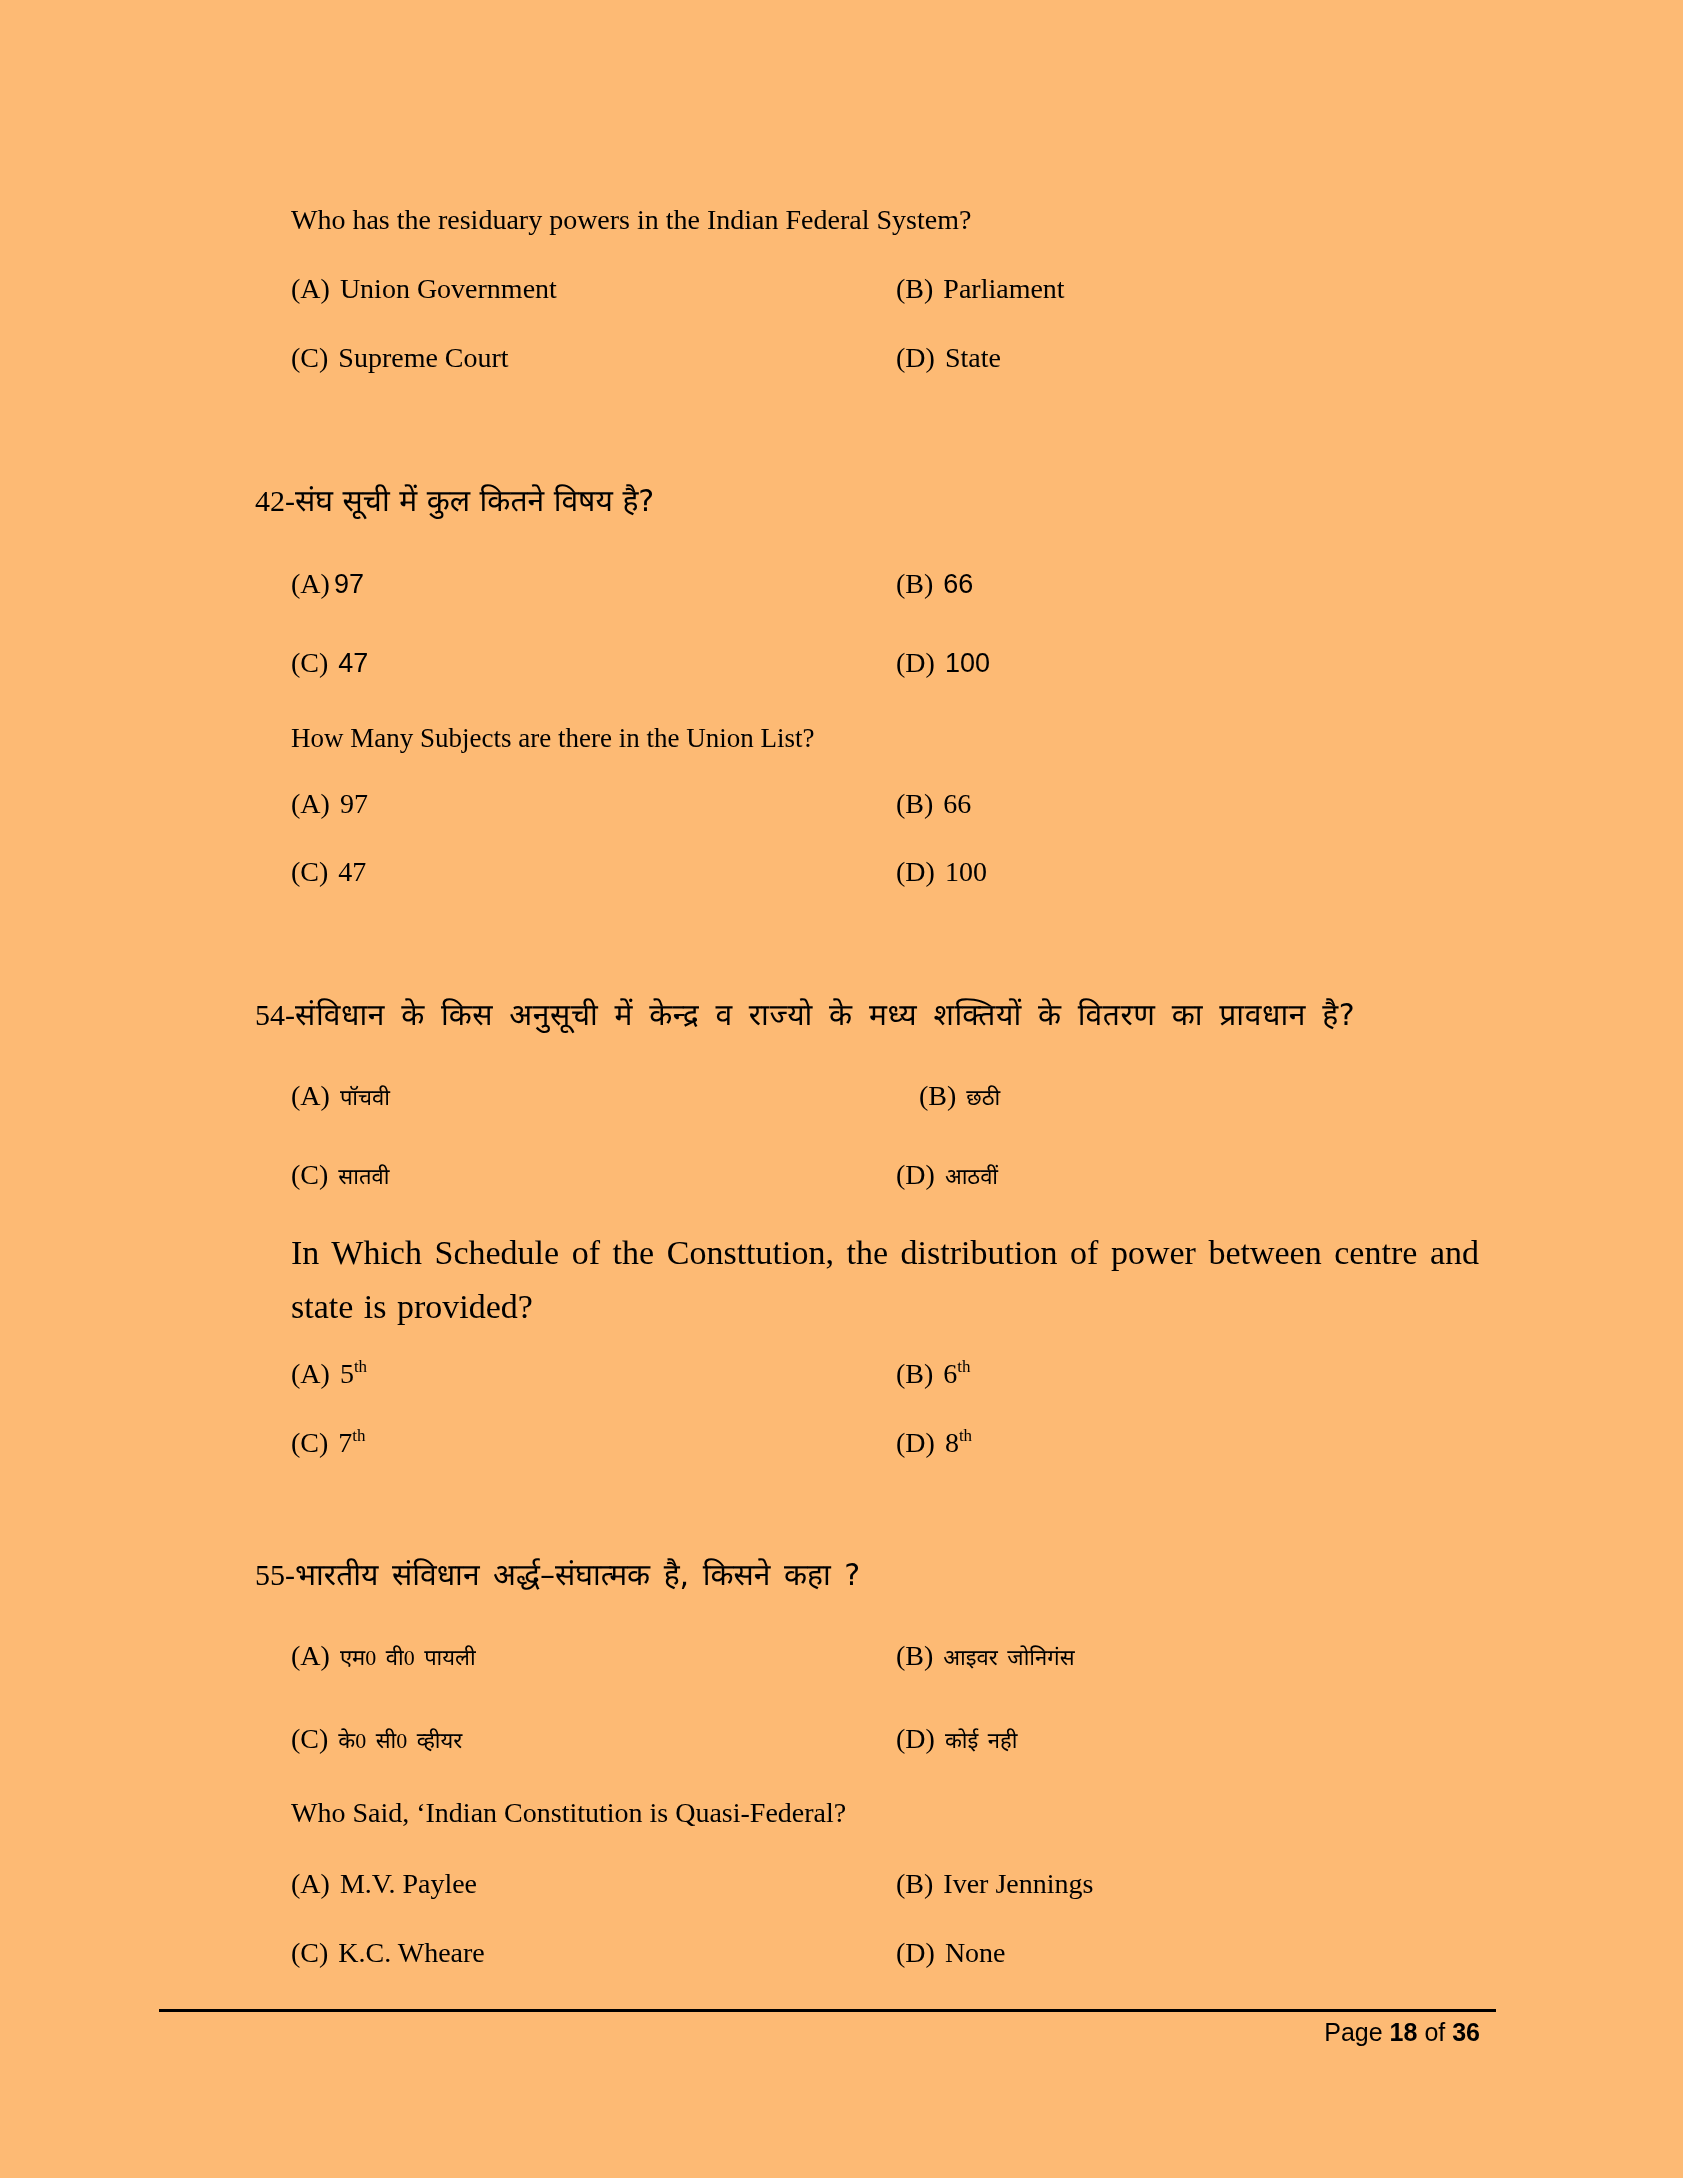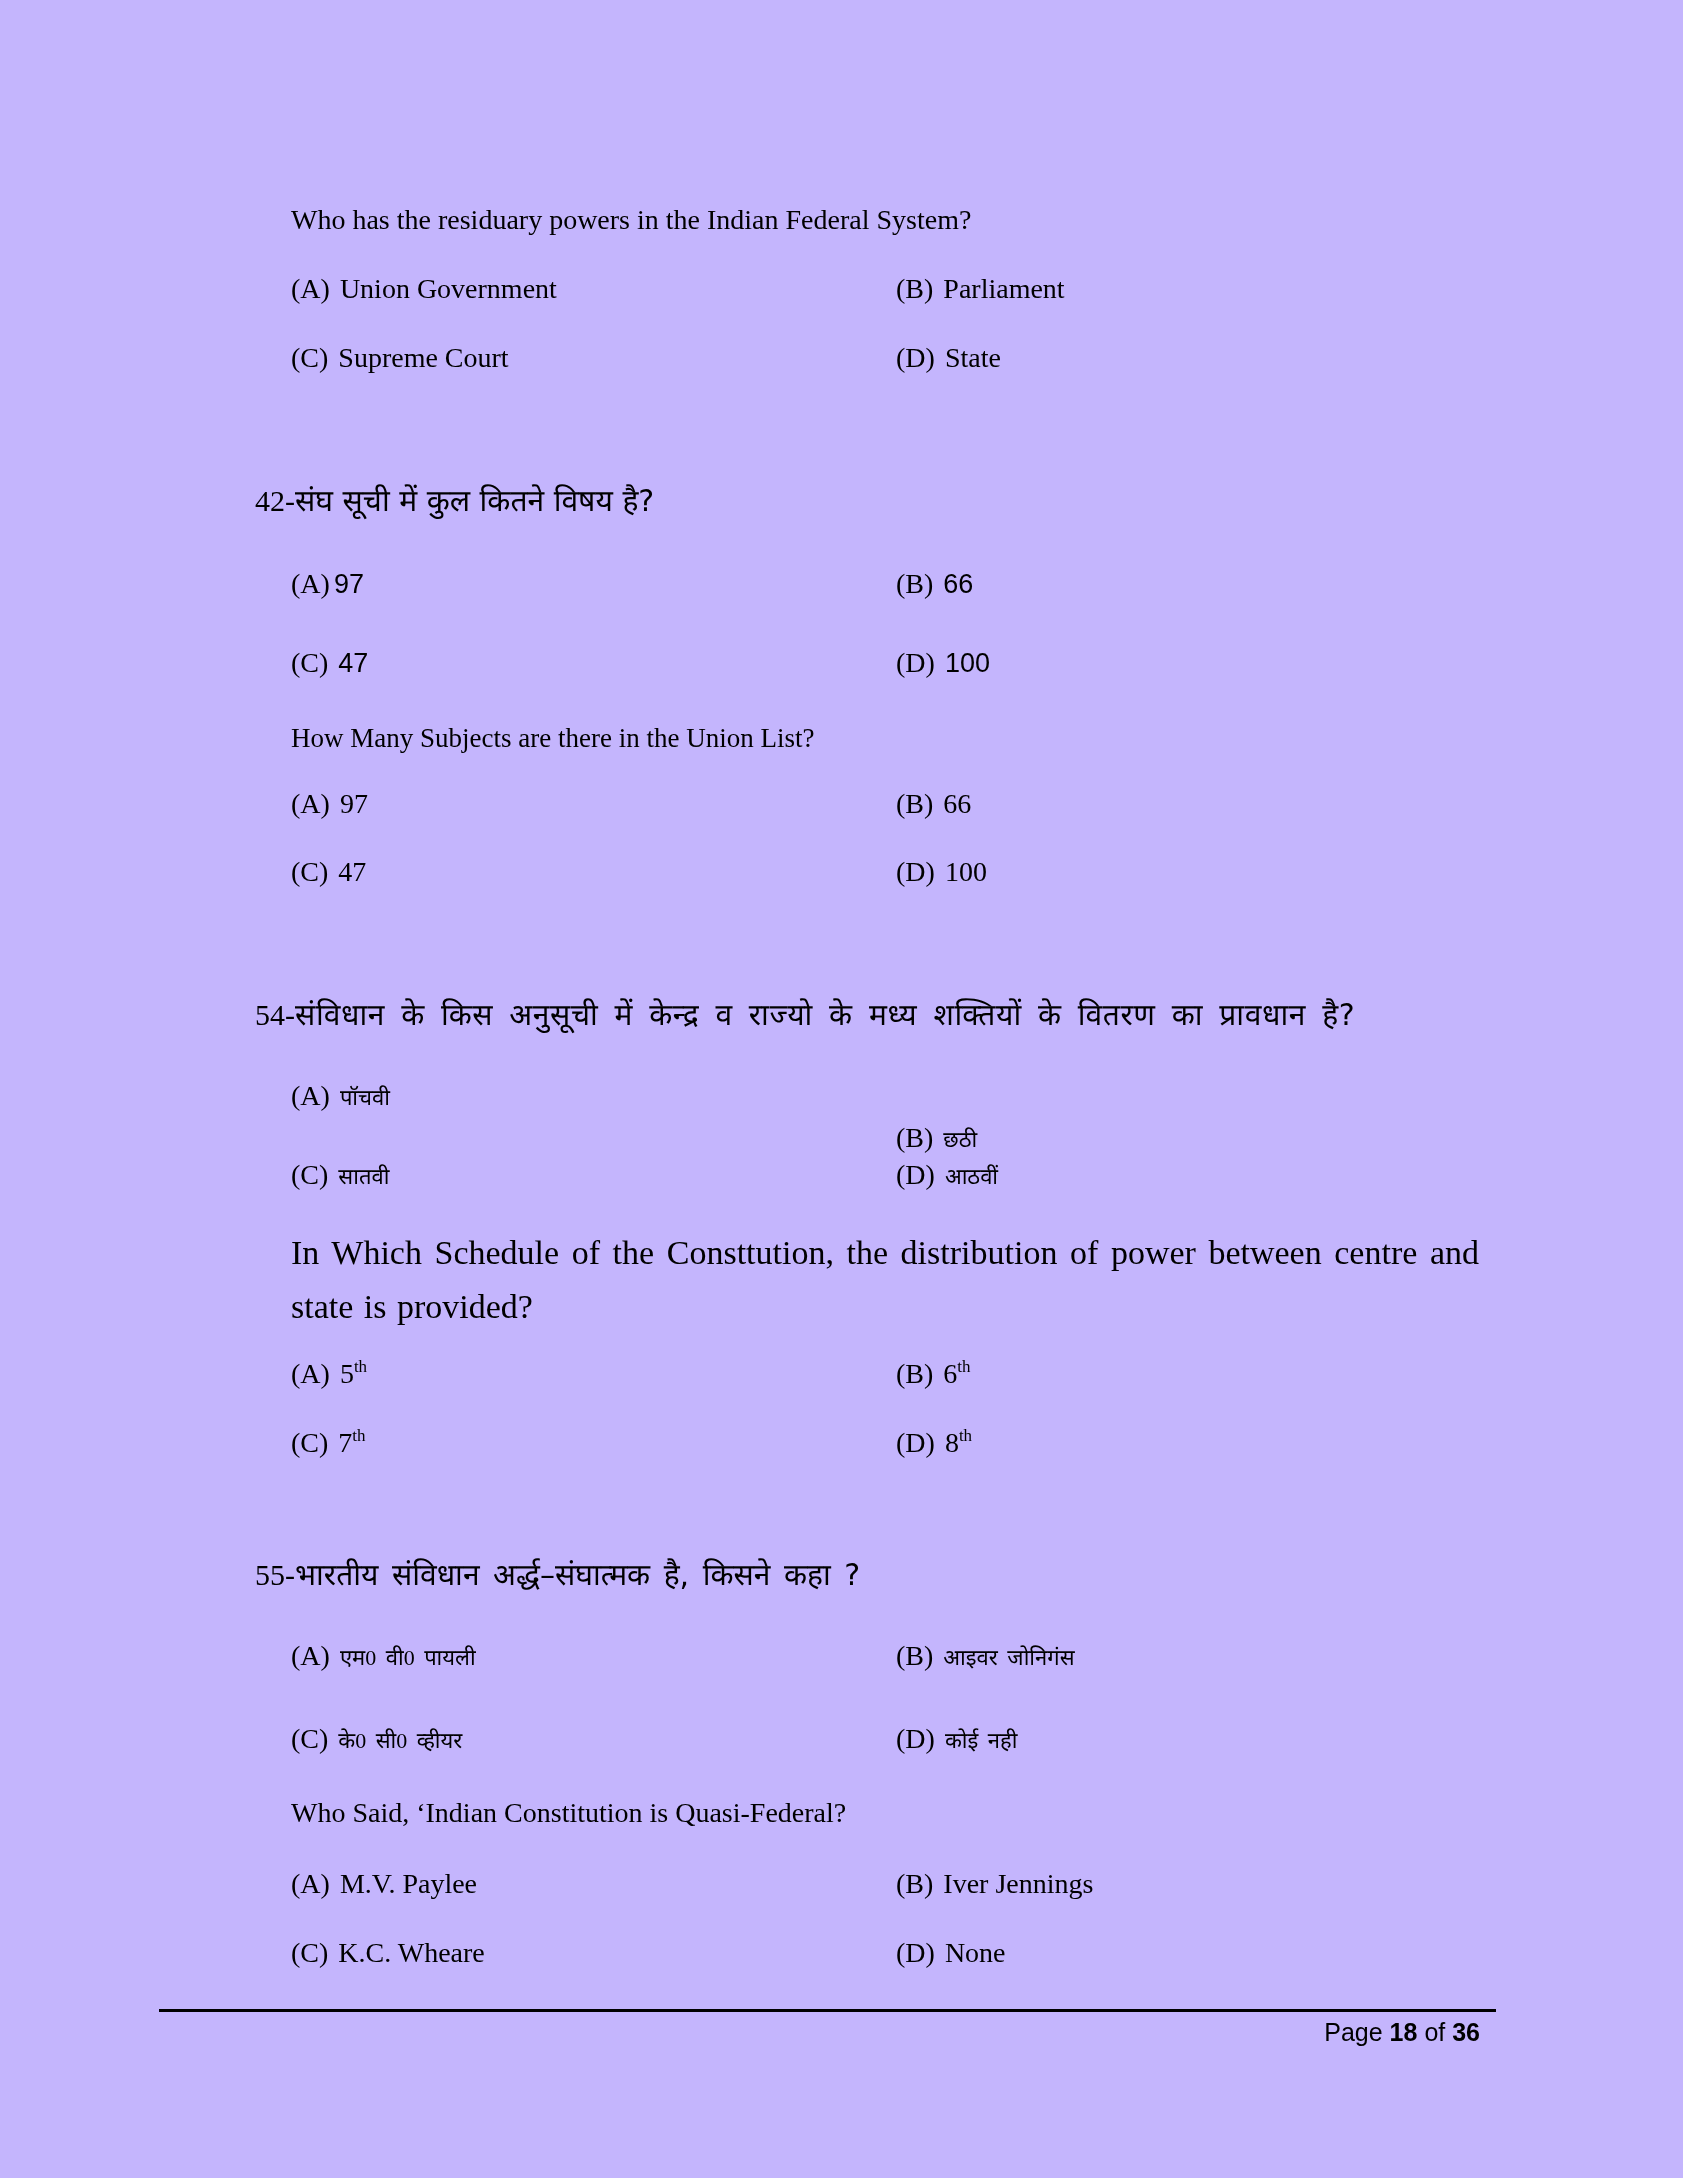--- a/index.html
+++ b/index.html
@@ -13,21 +13,21 @@
       position: relative;
       overflow: hidden;
       color: #000000;
       font-family: "Liberation Serif", "DejaVu Serif", serif;
     }
     .page {
       position: absolute;
       left: 0; top: 0;
       width: 1683px;
       height: 2178px;
-      background: #c4b5fd;
+      background: #fdba74;
     }
     .line {
       position: absolute;
       white-space: nowrap;
       line-height: 1;
       transform: translateY(-50%);
     }
     .en {
       font-family: "Liberation Serif", "DejaVu Serif", serif;
       font-size: 28px;
@@ -142,21 +142,21 @@
     <span class="lbl">(D)</span><span>100</span>
   </div>
 
   <div class="line" style="top:1015px; left:255px;">
     <span class="qnum">54-</span><span class="hi-q" style="letter-spacing:0.6px; word-spacing:6px;">संविधान के किस अनुसूची में केन्द्र व राज्यो के मध्य शक्तियों के वितरण का प्रावधान है?</span>
   </div>
 
   <div class="line en col-left" style="top:1096px;">
     <span class="lbl">(A)</span><span class="hi">पॉचवी</span>
   </div>
-  <div class="line en col-right" style="top:1138px;">
+  <div class="line en col-right" style="top:1096px;margin-left:23px;">
     <span class="lbl">(B)</span><span class="hi">छठी</span>
   </div>
   <div class="line en col-left" style="top:1175px;">
     <span class="lbl">(C)</span><span class="hi">सातवी</span>
   </div>
   <div class="line en col-right" style="top:1175px;">
     <span class="lbl">(D)</span><span class="hi">आठवीं</span>
   </div>
 
   <div class="justified" style="top:1226px;">In Which Schedule of the Consttution, the distribution of power between centre and state is provided?</div>

